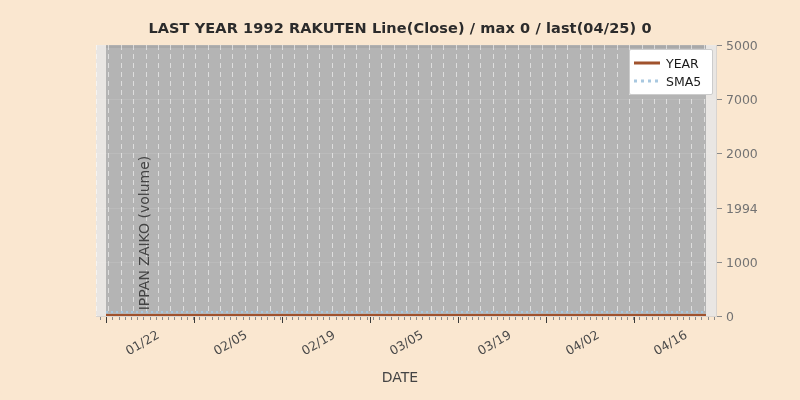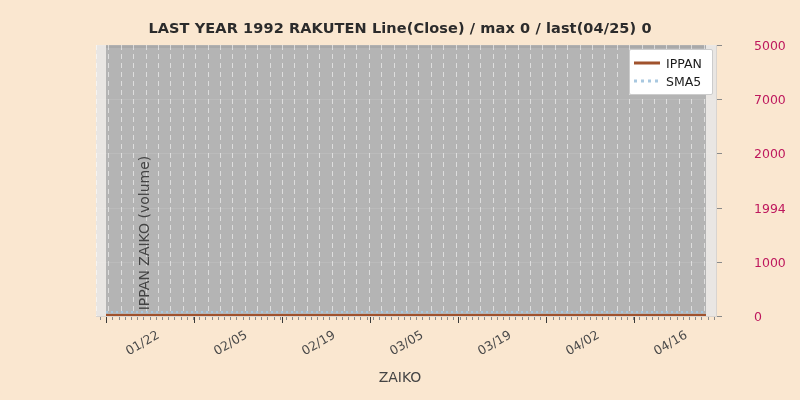--- a/index.html
+++ b/index.html
@@ -163,24 +163,23 @@
     position: absolute;
     left: 717px;
     width: 5px;
     height: 1px;
     background: #8a8a8a;
   }
   .ytick-label {
     position: absolute;
     left: 726px;
     font-size: 12.5px;
-    color: #be185d;
+    color: #737373;
     transform: translateY(-50%);
     white-space: nowrap;
-    margin-left: 28px;
   }
   #y-axis-label {
     position: absolute;
     left: -52px;
     top: 180px;
     width: 200px;
     text-align: center;
     font-size: 14px;
     color: #444444;
     transform: rotate(-90deg);
@@ -385,28 +384,28 @@
       <div class="xtick-major" style="left: 370px;"></div>
       <div class="xtick-label" style="left: 382px;">03/05</div>
       <div class="xtick-major" style="left: 458px;"></div>
       <div class="xtick-label" style="left: 470px;">03/19</div>
       <div class="xtick-major" style="left: 546px;"></div>
       <div class="xtick-label" style="left: 558px;">04/02</div>
       <div class="xtick-major" style="left: 634px;"></div>
       <div class="xtick-label" style="left: 646px;">04/16</div>
     </div>
 
-  <div id="x-axis-label">ZAIKO</div>
+  <div id="x-axis-label">DATE</div>
 
   <div id="legend">
     <div class="legend-row">
       <span class="legend-swatch">
         <span class="bar" id="legend-bar-0" style="height: 3px; background: rgb(160, 82, 45);"></span>
       </span>
-      <span class="legend-label">IPPAN</span>
+      <span class="legend-label">YEAR</span>
     </div>
     <div class="legend-row">
       <span class="legend-swatch">
         <span class="bar" id="legend-bar-1" style="height: 3px; background-image: repeating-linear-gradient(to right, rgb(168, 200, 224) 0px, rgb(168, 200, 224) 3px, rgba(0, 0, 0, 0) 3px, rgba(0, 0, 0, 0) 7px);"></span>
       </span>
       <span class="legend-label">SMA5</span>
     </div>
   </div>
 
 </div>

